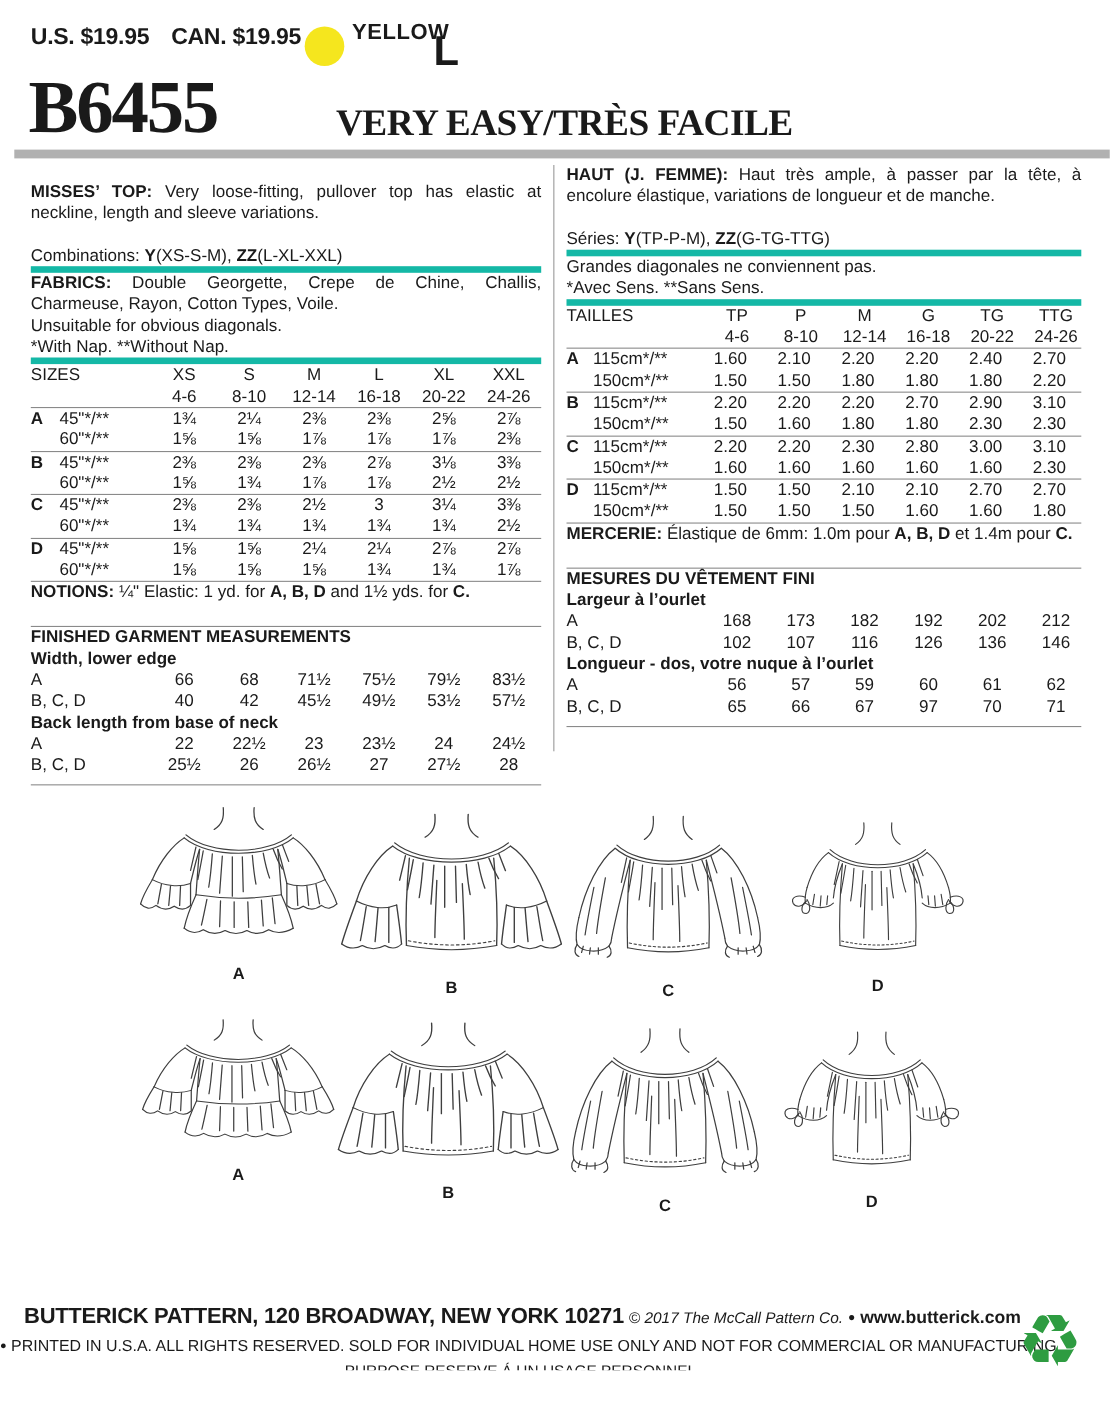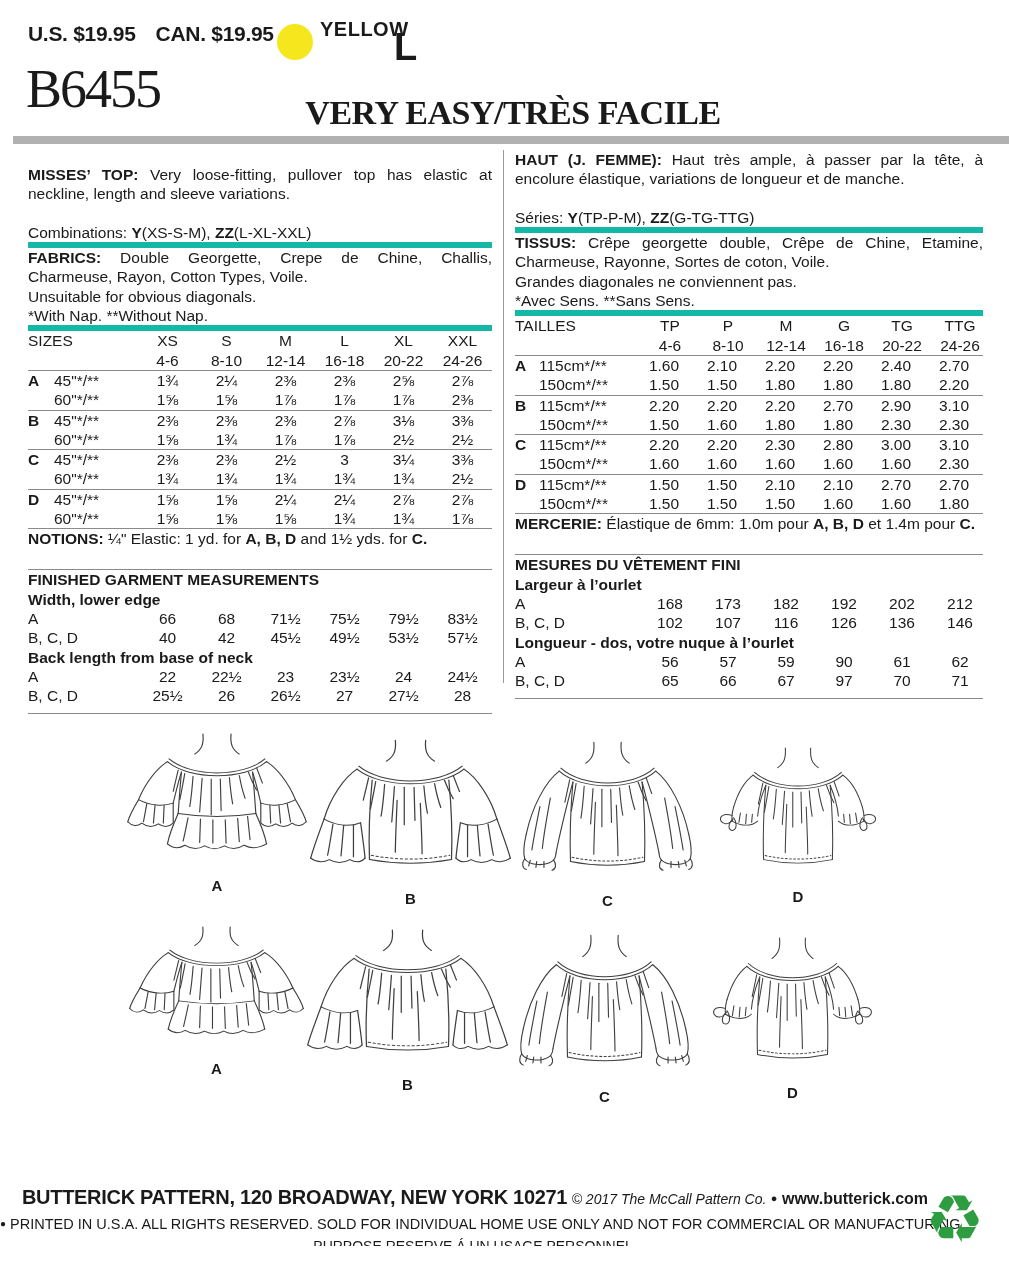--- a/index.html
+++ b/index.html
@@ -7,22 +7,22 @@
         font-family:"Liberation Sans",sans-serif;overflow:hidden;}
   .abs{position:absolute;}
   .bseg{font-weight:bold;}
 
   
   #price-line{left:28px;top:22px;font-size:21px;font-weight:bold;letter-spacing:-0.3px;white-space:nowrap;}
   #price-line .gap{display:inline-block;width:20px;}
   #color-dot{left:277px;top:24px;width:36px;height:36px;border-radius:50%;}
   #color-name{left:320px;top:18px;font-size:20px;font-weight:bold;letter-spacing:0.5px;}
   #size-letter{left:394px;top:26px;font-size:38px;font-weight:bold;}
-  #pattern-number{left:26px;top:58px;font-family:"Liberation Serif",serif;font-weight:normal;
-                  font-size:54px;letter-spacing:-2px;}
+  #pattern-number{left:26px;top:58px;font-family:"Liberation Serif",serif;font-weight:bold;
+                  font-size:68px;letter-spacing:-2px;}
   #difficulty{left:513px;top:94px;transform:translateX(-50%);font-family:"Liberation Serif",serif;
               font-weight:bold;font-size:34px;letter-spacing:-0.5px;white-space:nowrap;}
   #header-divider-bar{left:13px;top:136px;width:996px;height:8px;}
 
   
   .col{top:150px;font-size:15.5px;line-height:19.3px;}
   #col-en{left:28px;width:464px;margin-top:15px;}
   #col-fr{left:515px;width:468px;}
   #col-divider{left:503px;top:150px;width:1px;height:533px;background:#999;}
   .just{text-align:justify;}
@@ -224,21 +224,20 @@
       </div>
     <div class="close-rule"></div>
   </div>
 
   <div id="col-divider" class="abs"></div>
 
   <div id="col-fr" class="abs col tbl-fr">
     <div class="just"><span class="bseg">HAUT (J. FEMME):</span><span> Haut très ample, à passer par la tête, à encolure élastique, variations de longueur et de manche.</span></div>
     <div class="sp"></div>
     <div class="rule-b"><span>Séries: </span><span class="bseg">Y</span><span>(TP-P-M), </span><span class="bseg">ZZ</span><span>(G-TG-TTG)</span></div>
-    <div class="just"><span class="bseg">TISSUS:</span><span> Crêpe georgette double, Crêpe de Chine, Etamine, Charmeuse, Rayonne, Sortes de coton, Voile.</span></div>
     <div>Grandes diagonales ne conviennent pas.</div>
     <div class="rule-b">*Avec Sens. **Sans Sens.</div>
     <div class="thead">
       <span>TAILLES</span>
       <span class="cn">TP</span>
       <span class="cn">P</span>
       <span class="cn">M</span>
       <span class="cn">G</span>
       <span class="cn">TG</span>
       <span class="cn">TTG</span>
@@ -355,21 +354,21 @@
           <span class="cn">126</span>
           <span class="cn">136</span>
           <span class="cn">146</span>
         </div>
         <div class="msub">Longueur - dos, votre nuque à l’ourlet</div>
         <div class="mrow">
           <span class="cml">A</span>
           <span class="cn">56</span>
           <span class="cn">57</span>
           <span class="cn">59</span>
-          <span class="cn">90</span>
+          <span class="cn">60</span>
           <span class="cn">61</span>
           <span class="cn">62</span>
         </div>
         <div class="mrow">
           <span class="cml">B, C, D</span>
           <span class="cn">65</span>
           <span class="cn">66</span>
           <span class="cn">67</span>
           <span class="cn">97</span>
           <span class="cn">70</span>

